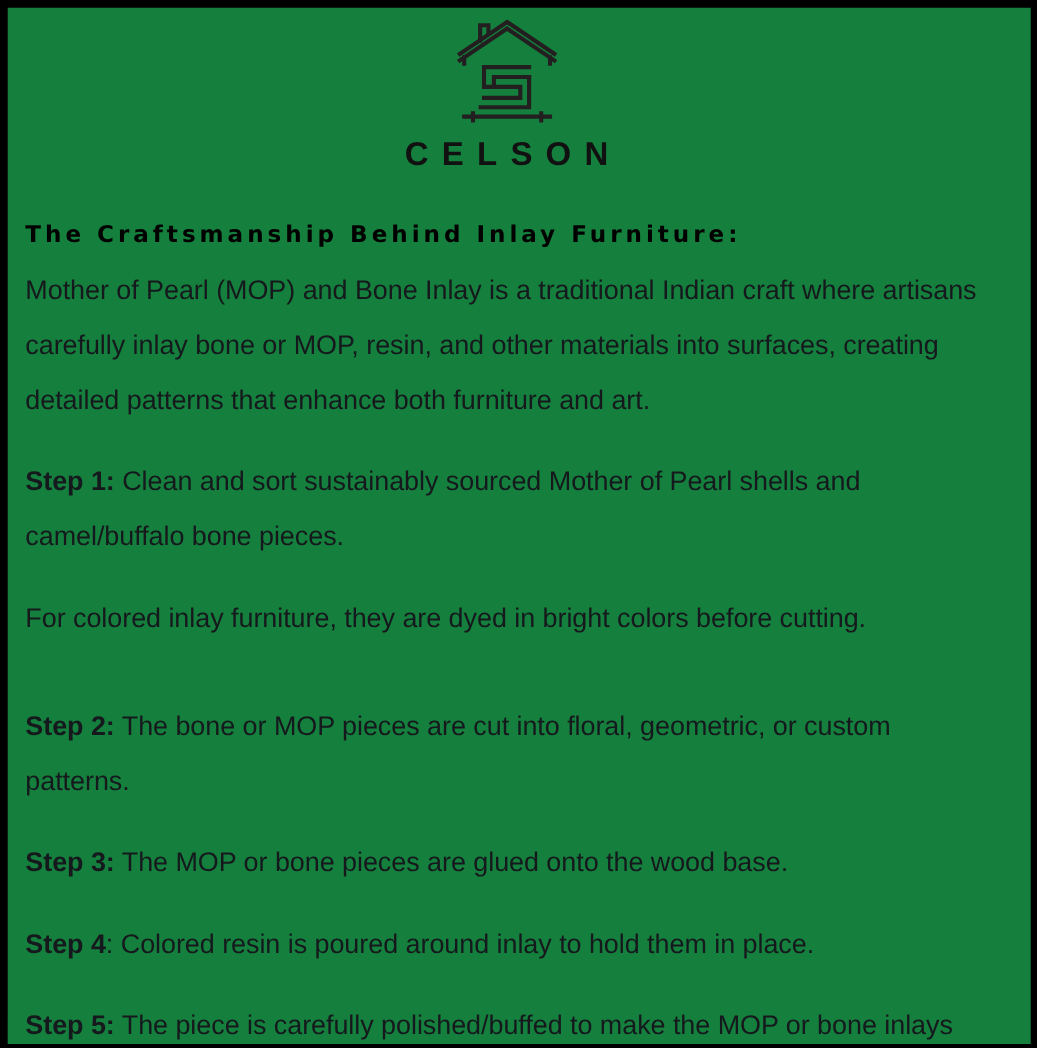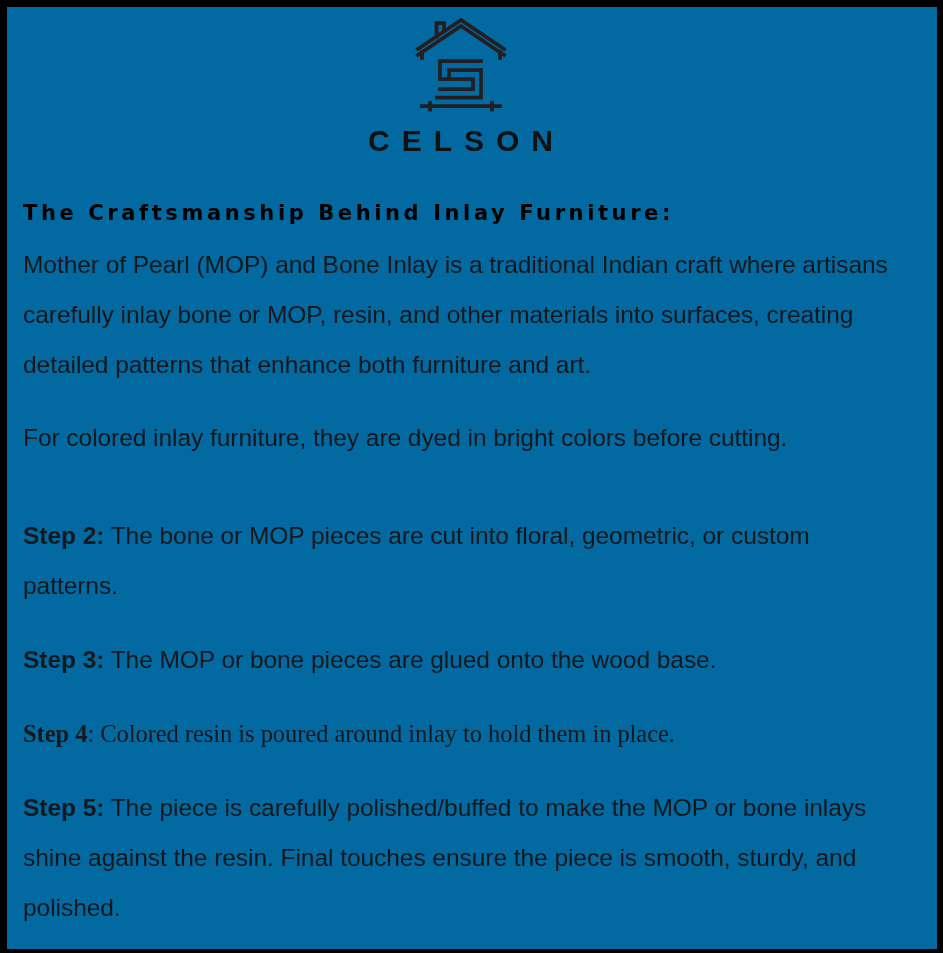--- a/index.html
+++ b/index.html
@@ -12,21 +12,21 @@
   body {
     font-family: "Liberation Sans", sans-serif;
     -webkit-font-smoothing: antialiased;
   }
 
   .poster {
     position: relative;
     width: 943px;
     height: 953px;
     box-sizing: border-box;
-    background: #0369a1;
+    background: #15803d;
     border-top: 7px solid #000000;
     border-left: 7px solid #000000;
     border-right: 6px solid #000000;
     border-bottom: 4px solid #000000;
     overflow: hidden;
   }
 
   .inner {
     box-sizing: border-box;
     width: 100%;
@@ -94,21 +94,21 @@
   .para b {
     font-weight: 700;
   }
 
   
   .para.intro      { margin-bottom: 23px; }
   .para.step-1     { margin-bottom: 25px; }
   .para.note       { margin-bottom: 25px; }
   .para.step-2     { margin-bottom: 24px; margin-top: 48px; }
   .para.step-3     { margin-bottom: 24px; }
-  .para.step-4     { margin-bottom: 24px; font-family: Liberation Serif, serif; }
+  .para.step-4     { margin-bottom: 24px; }
 </style>
 </head>
 <body>
 
 <div class="poster">
   <div class="inner">
 
     <div class="brand">
 
       <svg class="brand-mark" viewBox="0 0 184 196" aria-label="Celson logo">
@@ -136,20 +136,23 @@
     </div>
 
     <h1 class="headline">The Craftsmanship Behind Inlay Furniture:</h1>
 
     <div class="body-copy">
 
       <p class="para intro">
         <span>Mother of Pearl (MOP) and Bone Inlay is a traditional Indian craft where artisans carefully inlay bone or MOP, resin, and other materials into surfaces, creating detailed patterns that enhance both furniture and art.</span>
       </p>
 
+      <p class="para step-1">
+        <b>Step 1:</b><span> Clean and sort sustainably sourced Mother of Pearl shells and camel/buffalo bone pieces.</span>
+      </p>
 
       <p class="para note">
         <span>For colored inlay furniture, they are dyed in bright colors before cutting.</span>
       </p>
 
       <p class="para step-2">
         <b>Step 2:</b><span> The bone or MOP pieces are cut into floral, geometric, or custom patterns.</span>
       </p>
 
       <p class="para step-3">

